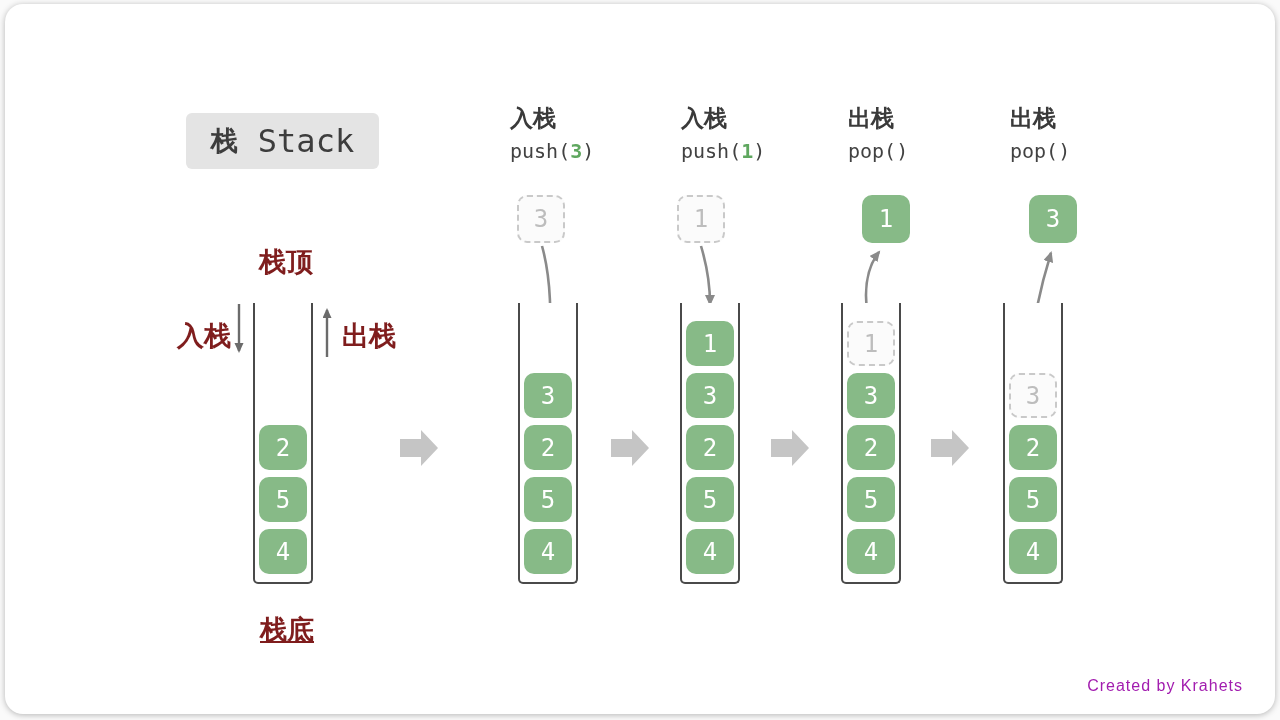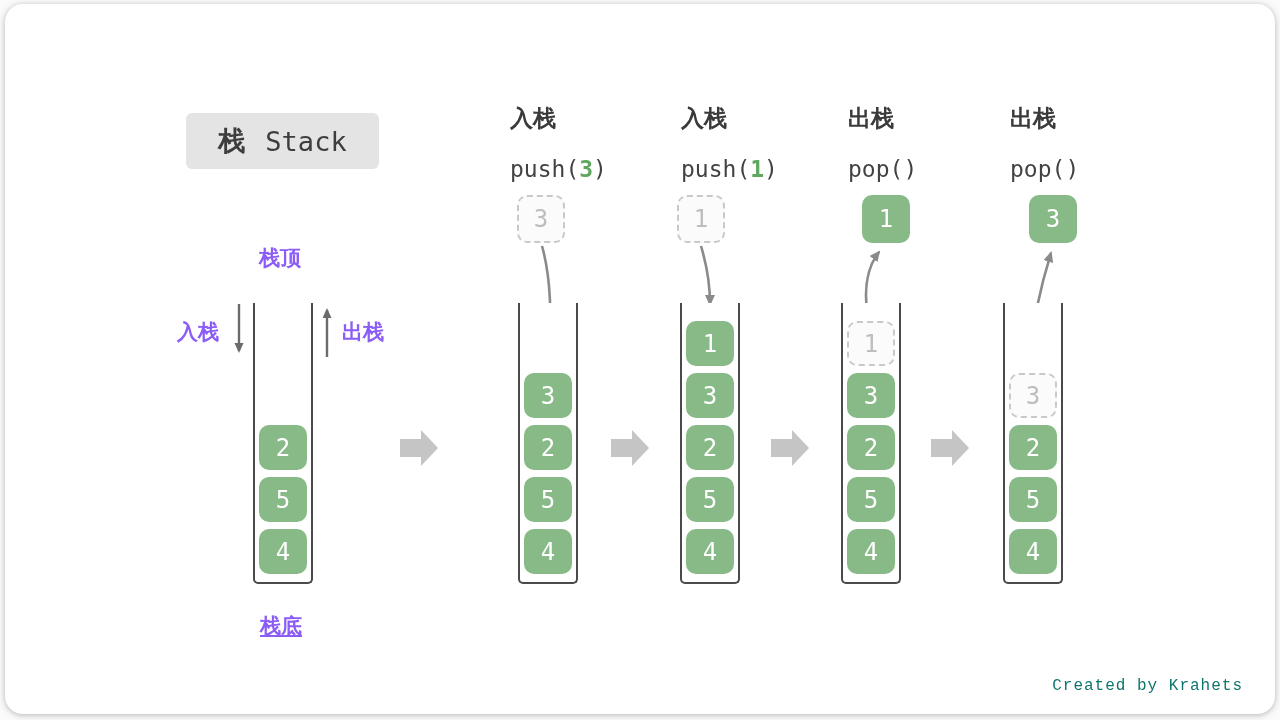--- a/index.html
+++ b/index.html
@@ -3,42 +3,42 @@
 <meta charset="utf-8">
 <style>
   html,body{margin:0;padding:0;background:#fafafa;}
   .canvas{position:relative;width:1280px;height:720px;font-family:"Liberation Sans",sans-serif;overflow:hidden;}
   .card{position:absolute;left:5px;top:4px;right:5px;bottom:6px;background:#ffffff;border-radius:18px;
         box-shadow:0 1px 6px rgba(0,0,0,0.28);}
   
   .title-box{position:absolute;left:186px;top:113px;width:193px;height:56px;background:#E4E4E4;border-radius:6px;
              display:flex;align-items:center;justify-content:center;color:#3D3D3D;}
   .title-zh{font-weight:700;font-size:27px;font-family:"Liberation Sans",sans-serif;}
-  .title-en{font-size:27px;font-family:"DejaVu Sans Mono",monospace;margin-left:20px;}
+  .title-en{font-size:32px;font-family:"DejaVu Sans Mono",monospace;margin-left:20px;}
   
-  .lbl{position:absolute;font-weight:700;font-size:21px;color:#8b5cf6;white-space:nowrap;}
+  .lbl{position:absolute;font-weight:700;font-size:27px;color:#7f1d1d;white-space:nowrap;}
   
   .uwall{position:absolute;top:303px;width:60px;height:281px;border:2px solid #4A4A4A;border-top:none;
          border-radius:0 0 5px 5px;background:#ffffff;box-sizing:border-box;}
   
   .box{position:absolute;width:48px;height:45px;border-radius:10px;background:#87BA87;color:#fff;
        display:flex;align-items:center;justify-content:center;
        font-family:"DejaVu Sans Mono",monospace;font-size:24px;box-sizing:border-box;}
   .box.dashed{background:#FBFBFB;border:2px dashed #C9C9C9;color:#BDBDBD;}
   .box.float{height:48px;}
   .c0{left:259px}.c1{left:524px}.c2{left:686px}.c3{left:847px}.c4{left:1009px}
   .s0{top:529px}.s1{top:477px}.s2{top:425px}.s3{top:373px}.s4{top:321px}
   
   .op{position:absolute;top:104px;white-space:nowrap;}
   .op .zh{font-weight:600;font-size:23px;color:#3A3A3A;line-height:28px;}
-  .op .code{font-family:"DejaVu Sans Mono",monospace;font-size:23px;color:#424242;margin-top:24px;line-height:26px;}
+  .op .code{font-family:"DejaVu Sans Mono",monospace;font-size:20px;color:#424242;margin-top:6px;line-height:26px;}
   .op .arg{color:#5FA75F;font-weight:700;}
   .overlay{position:absolute;left:0;top:0;pointer-events:none;}
-  .watermark{position:absolute;right:37px;bottom:25px;font-family:Liberation Mono, monospace;
-             font-size:16px;color:#0f766e;letter-spacing:1px;}
+  .watermark{position:absolute;right:37px;bottom:25px;font-family:Liberation Sans, sans-serif;
+             font-size:16px;color:#a21caf;letter-spacing:1px;}
 </style>
 </head>
 <body>
 
 <div class="canvas">
   <div class="card"></div>
 
   <svg class="overlay" width="1280" height="720" viewBox="0 0 1280 720">
     <defs>
       <marker id="ahGray" markerUnits="userSpaceOnUse" markerWidth="14" markerHeight="12" refX="9" refY="5" orient="auto">

